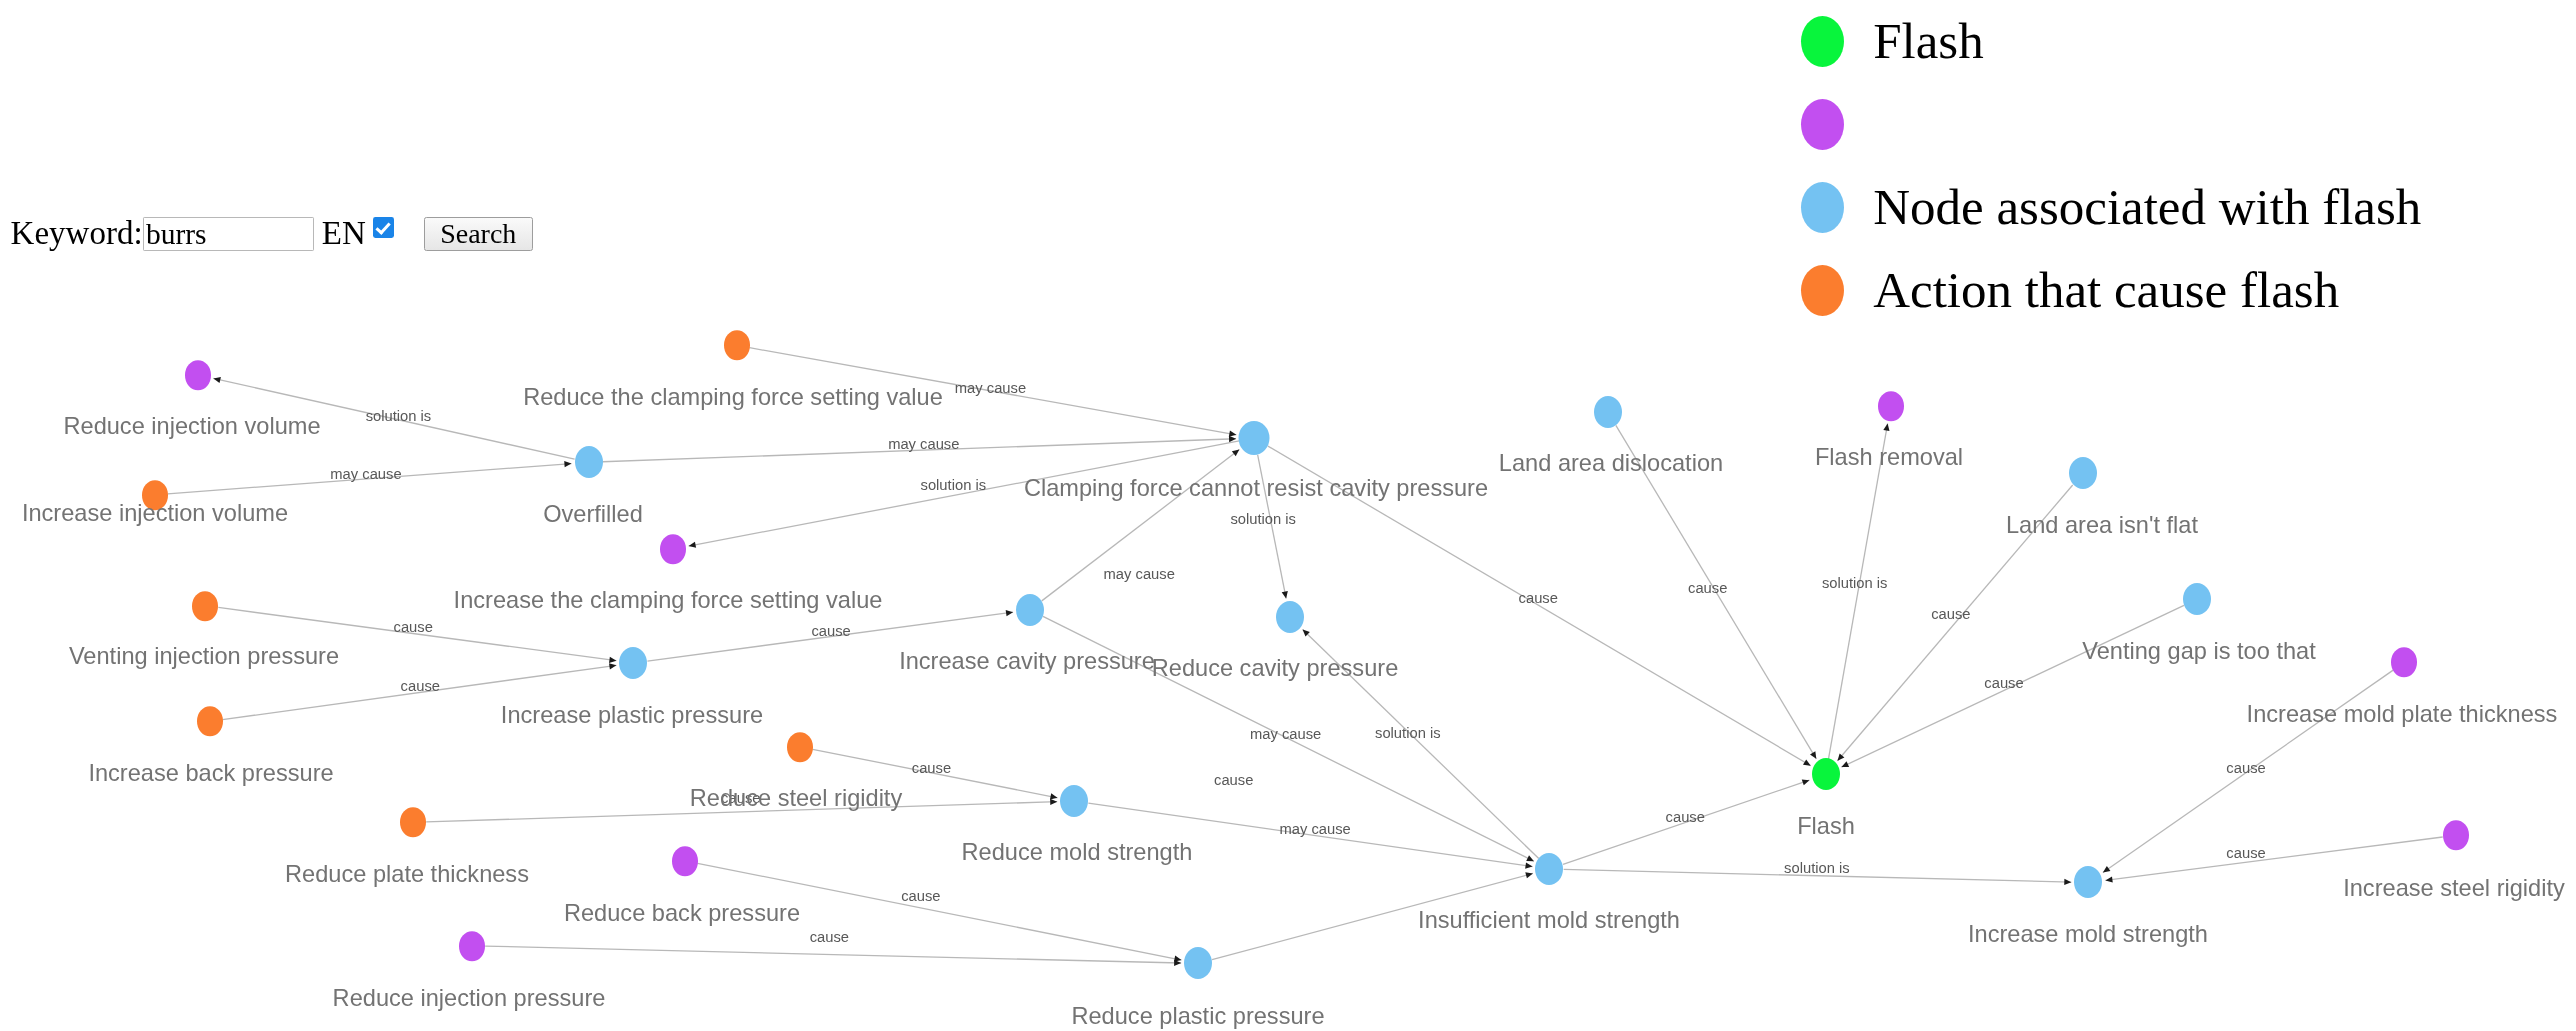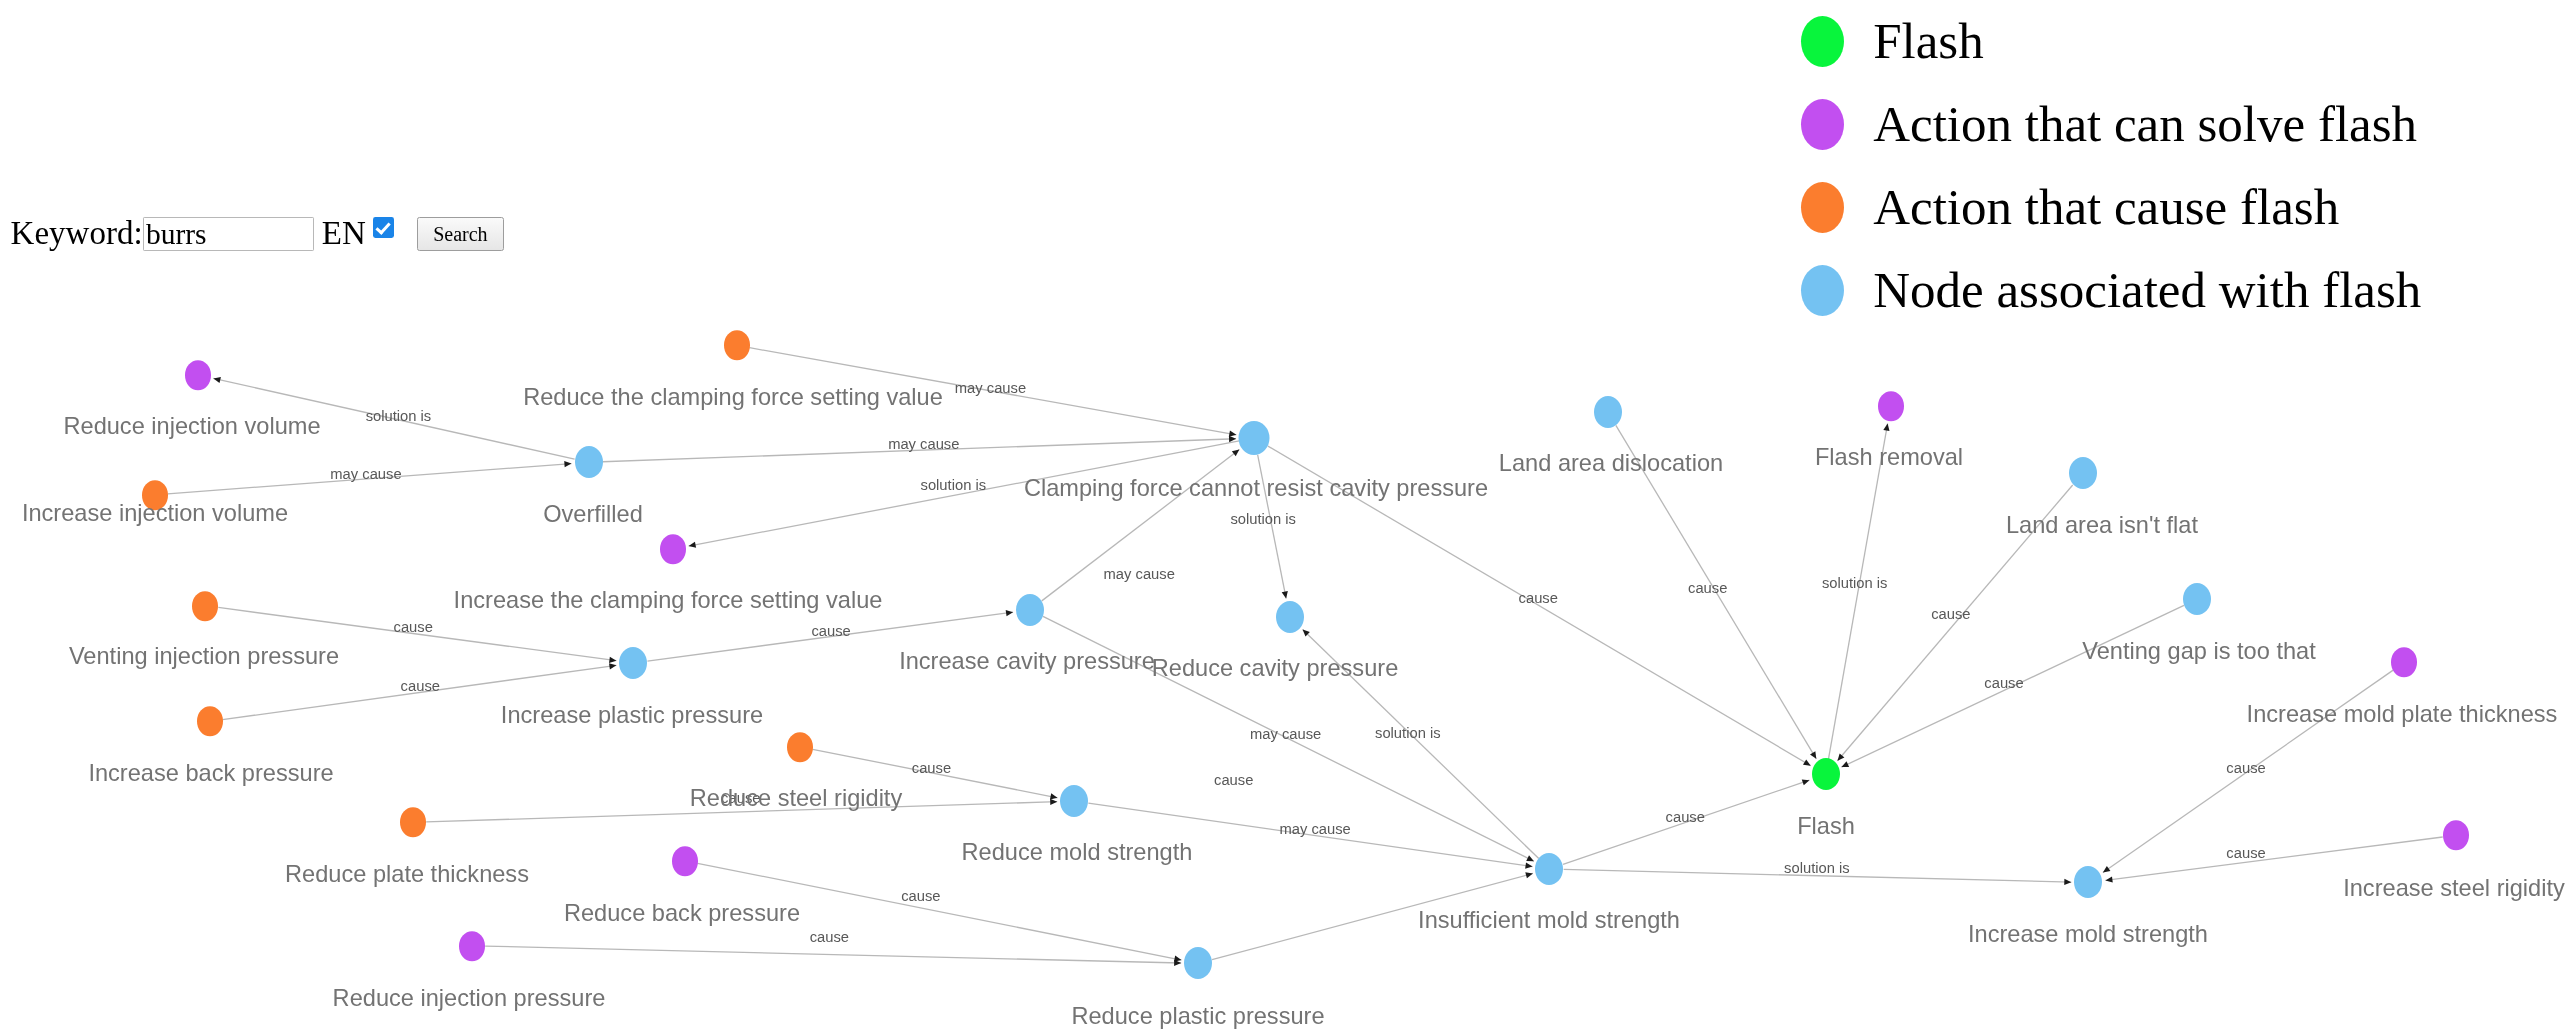--- a/index.html
+++ b/index.html
@@ -15,21 +15,21 @@
       font-size:29.5px;font-family:"Liberation Serif", serif;
       padding:0 2.4px;margin:0;border:1.2px solid #b8b8b8;background:#fff;color:#000;
       border-radius:1.2px;outline:none;}
   #search-bar .en-label{font-size:33px;color:#000;margin-left:8.3px;line-height:1;}
   #search-bar .cb{width:21px;height:21px;margin-left:7px;background:#1a84e8;
       border-radius:2.4px;position:relative;display:inline-block;flex:none;}
   #search-bar .cb::after{content:"";position:absolute;left:6.5px;top:3px;
       width:5.3px;height:11.2px;border:solid #fff;border-width:0 3px 3px 0;
       transform:rotate(42deg);}
   #search-bar .search-btn{
-      margin-left:23px;height:34px;padding:0 15.3px;font-size:20px;
+      margin-left:30px;height:34px;padding:0 15.3px;font-size:28px;
       font-family:"Liberation Serif", serif;
       background:linear-gradient(#fafafa,#e6e6e6);color:#000;
       border:1.2px solid #9d9d9d;border-radius:2.4px;cursor:pointer;line-height:1;}
 
   
   #legend{position:absolute;right:23.6px;top:0;width:767px;}
   .legend-row{display:flex;align-items:center;height:83px;}
   .legend-dot{width:43px;height:51px;border-radius:50%;flex:none;margin-left:15.3px;}
   .legend-text{font-family:"Liberation Serif", serif;font-size:51px;color:#000;
                margin-left:29.5px;white-space:nowrap;line-height:1;}
@@ -53,29 +53,28 @@
   <button class="search-btn">Search</button>
 </div>
 
 <div id="legend">
   <div class="legend-row">
     <span class="legend-dot" style="background:#08f53c"></span>
     <span class="legend-text">Flash</span>
   </div>
   <div class="legend-row">
     <span class="legend-dot" style="background:#c24ff0"></span>
-    <span class="legend-text">Action that can solve flash</span>
+  </div>
+  <div class="legend-row">
+    <span class="legend-dot" style="background:#74c2f2"></span>
+    <span class="legend-text">Node associated with flash</span>
   </div>
   <div class="legend-row">
     <span class="legend-dot" style="background:#fb7d2e"></span>
     <span class="legend-text">Action that cause flash</span>
-  </div>
-  <div class="legend-row">
-    <span class="legend-dot" style="background:#74c2f2"></span>
-    <span class="legend-text">Node associated with flash</span>
   </div>
 </div>
 
 <div id="graph">
   <svg id="edges" viewBox="0 0 4364 1748" xmlns="http://www.w3.org/2000/svg">
       <g>
         <line x1="973.4603070452438" y1="777.7373496113235" x2="361.4695089701992" y2="640.917654573398" stroke="#b8b8b8" stroke-width="2.2"></line>
         <polygon points="361.4695089701992,640.917654573398 374.210240491238,638.3342923632525 371.8971565306947,648.68065440298" fill="#1a1a1a"></polygon>
         <text x="675" y="713" class="edge-label" text-anchor="middle">solution is</text>
       </g>

